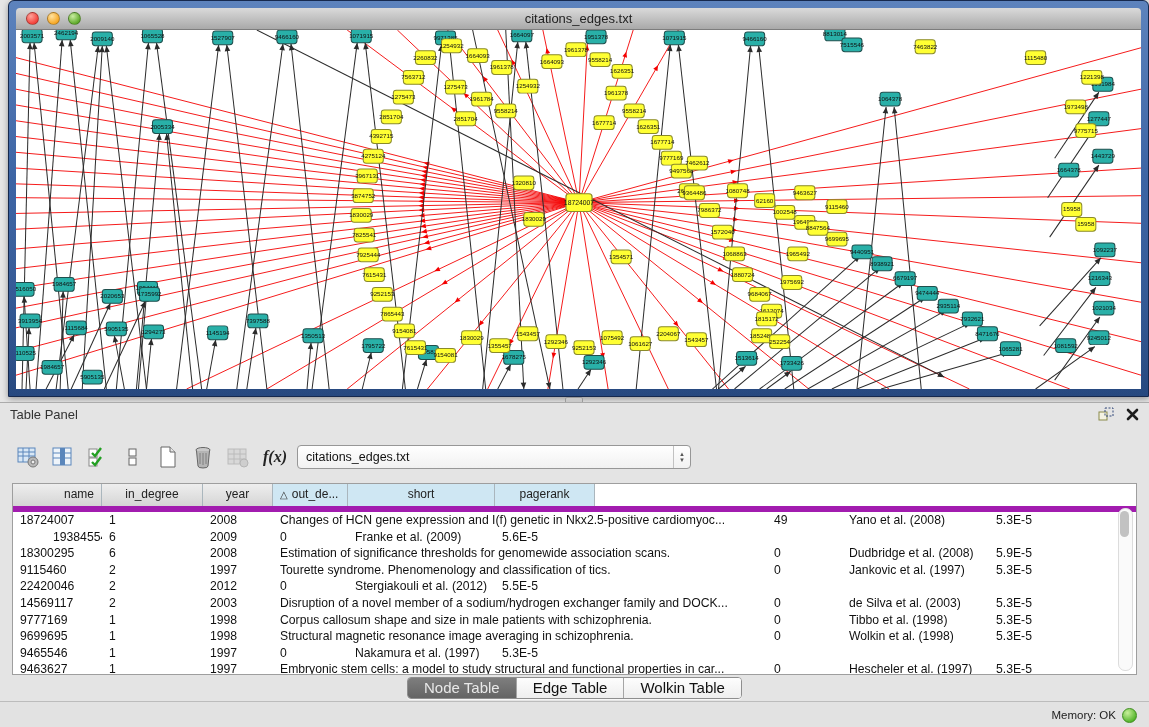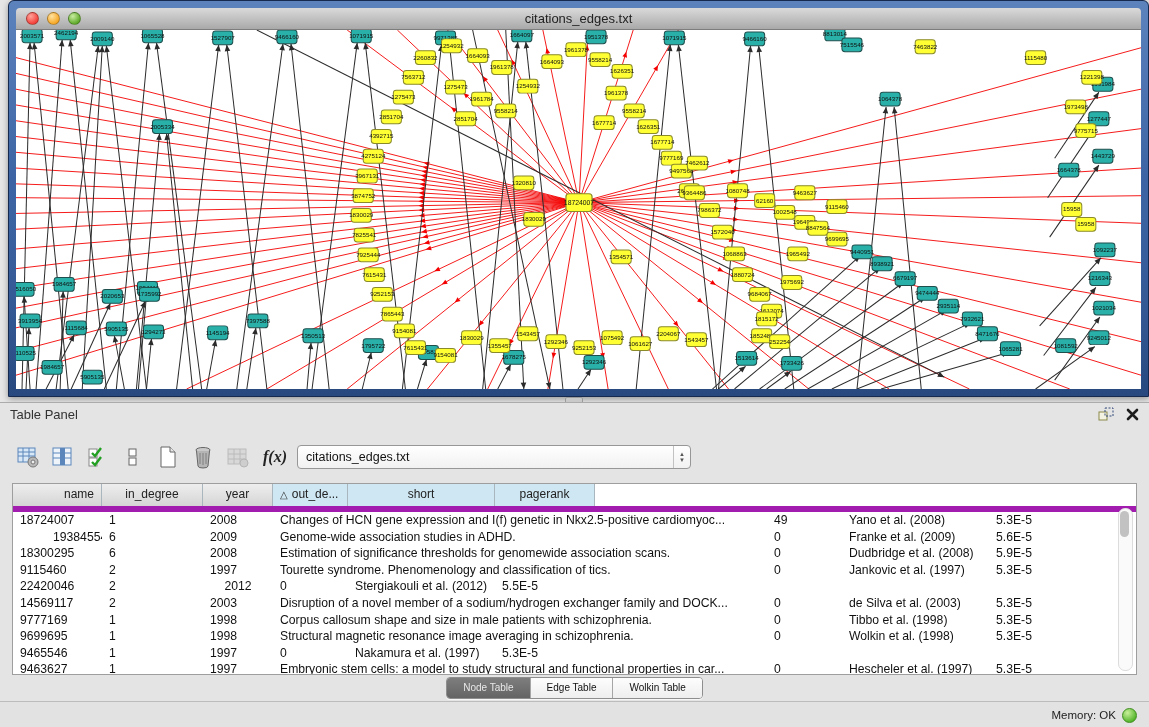--- a/index.html
+++ b/index.html
@@ -45,21 +45,21 @@
   .hblue{background:#cfe7f3;}
   .sort{margin-right:4px;font-size:10px;color:#333;}
   #tbody{overflow:hidden;}
   .trow{display:flex;height:16.6px;line-height:16.6px;}
   .tcell{box-sizing:border-box;padding:0 7px;font-size:12.2px;color:#111;white-space:nowrap;overflow:hidden;}
   #vscroll{position:absolute;top:24px;right:3px;bottom:3px;width:13px;background:#fafafa;border:1px solid #dcdcdc;border-radius:7px;}
   #vscroll .thumb{position:absolute;top:2px;left:1px;width:9px;height:26px;background:#c2c2c2;border-radius:5px;}
 
   #tabs-row{position:absolute;left:0;right:0;top:274px;display:flex;justify-content:center;}
   #tabs{display:flex;border:1px solid #8e8e8e;border-radius:4px;overflow:hidden;background:#fff;box-shadow:0 1px 0 rgba(255,255,255,.7);}
-  .seg{padding:0 16px;height:20px;line-height:20px;font-size:10px;color:#111;background:linear-gradient(#fdfdfd,#eeeeee);border-right:1px solid #a5a5a5;}
+  .seg{padding:0 16px;height:20px;line-height:20px;font-size:15px;color:#111;background:linear-gradient(#fdfdfd,#eeeeee);border-right:1px solid #a5a5a5;}
   .seg:last-child{border-right:none;}
   .seg.sel{background:linear-gradient(#7e7e7e,#646464);color:#e8e8e8;}
 
   #status-bar{position:absolute;left:0;right:0;bottom:0;height:27px;background:#e2e2e2;border-top:1px solid #bcbcbc;
     display:flex;align-items:center;justify-content:flex-end;padding-right:12px;box-sizing:border-box;}
   #memory-label{font-size:11.5px;color:#222;margin-right:6px;}
   #memory-orb{width:13px;height:13px;border-radius:50%;background:radial-gradient(circle at 35% 30%,#c8f09a,#52b42a 75%);border:1px solid #3d8d1d;}
 </style>
 </head>
 <body>
@@ -663,21 +663,20 @@
             <div class="tcell" style="width: 70px;">2008</div>
             <div class="tcell" style="width: 494px;">Changes of HCN gene expression and I(f) genetic in Nkx2.5-positive cardiomyoc...</div>
             <div class="tcell" style="width: 75px;">49</div>
             <div class="tcell" style="width: 147px;">Yano et al. (2008)</div>
             <div class="tcell" style="width: 100px;">5.3E-5</div>
           </div>
           <div class="trow">
             <div class="tcell" style="width: 89px; padding-left: 40px;">19384554</div>
             <div class="tcell" style="width: 101px;">6</div>
             <div class="tcell" style="width: 70px;">2009</div>
-            <div class="tcell" style="width: 494px;">Genome-wide association studies in ADHD.</div>
             <div class="tcell" style="width: 75px;">0</div>
             <div class="tcell" style="width: 147px;">Franke et al. (2009)</div>
             <div class="tcell" style="width: 100px;">5.6E-5</div>
           </div>
           <div class="trow">
             <div class="tcell" style="width: 89px;">18300295</div>
             <div class="tcell" style="width: 101px;">6</div>
             <div class="tcell" style="width: 70px;">2008</div>
             <div class="tcell" style="width: 494px;">Estimation of significance thresholds for genomewide association scans.</div>
             <div class="tcell" style="width: 75px;">0</div>
@@ -689,21 +688,21 @@
             <div class="tcell" style="width: 101px;">2</div>
             <div class="tcell" style="width: 70px;">1997</div>
             <div class="tcell" style="width: 494px;">Tourette syndrome. Phenomenology and classification of tics.</div>
             <div class="tcell" style="width: 75px;">0</div>
             <div class="tcell" style="width: 147px;">Jankovic et al. (1997)</div>
             <div class="tcell" style="width: 100px;">5.3E-5</div>
           </div>
           <div class="trow">
             <div class="tcell" style="width: 89px;">22420046</div>
             <div class="tcell" style="width: 101px;">2</div>
-            <div class="tcell" style="width: 70px; text-align: center;">2012</div>
+            <div class="tcell" style="width: 70px;">2012</div>
             <div class="tcell" style="width: 75px;">0</div>
             <div class="tcell" style="width: 147px;">Stergiakouli et al. (2012)</div>
             <div class="tcell" style="width: 100px;">5.5E-5</div>
           </div>
           <div class="trow">
             <div class="tcell" style="width: 89px;">14569117</div>
             <div class="tcell" style="width: 101px;">2</div>
             <div class="tcell" style="width: 70px;">2003</div>
             <div class="tcell" style="width: 494px;">Disruption of a novel member of a sodium/hydrogen exchanger family and DOCK...</div>
             <div class="tcell" style="width: 75px;">0</div>

